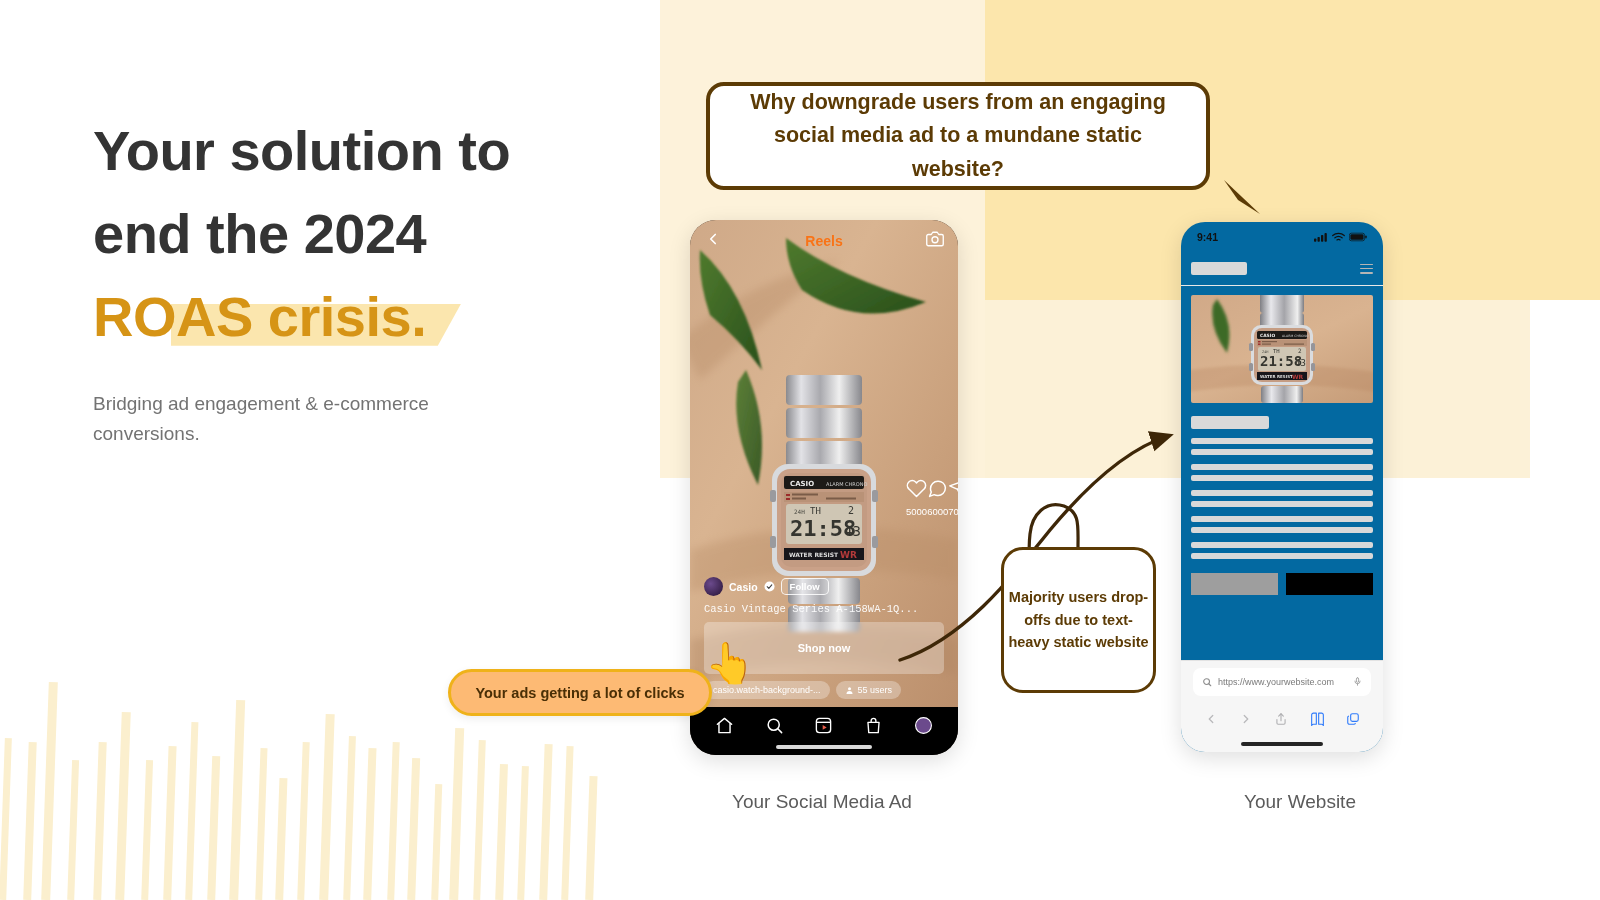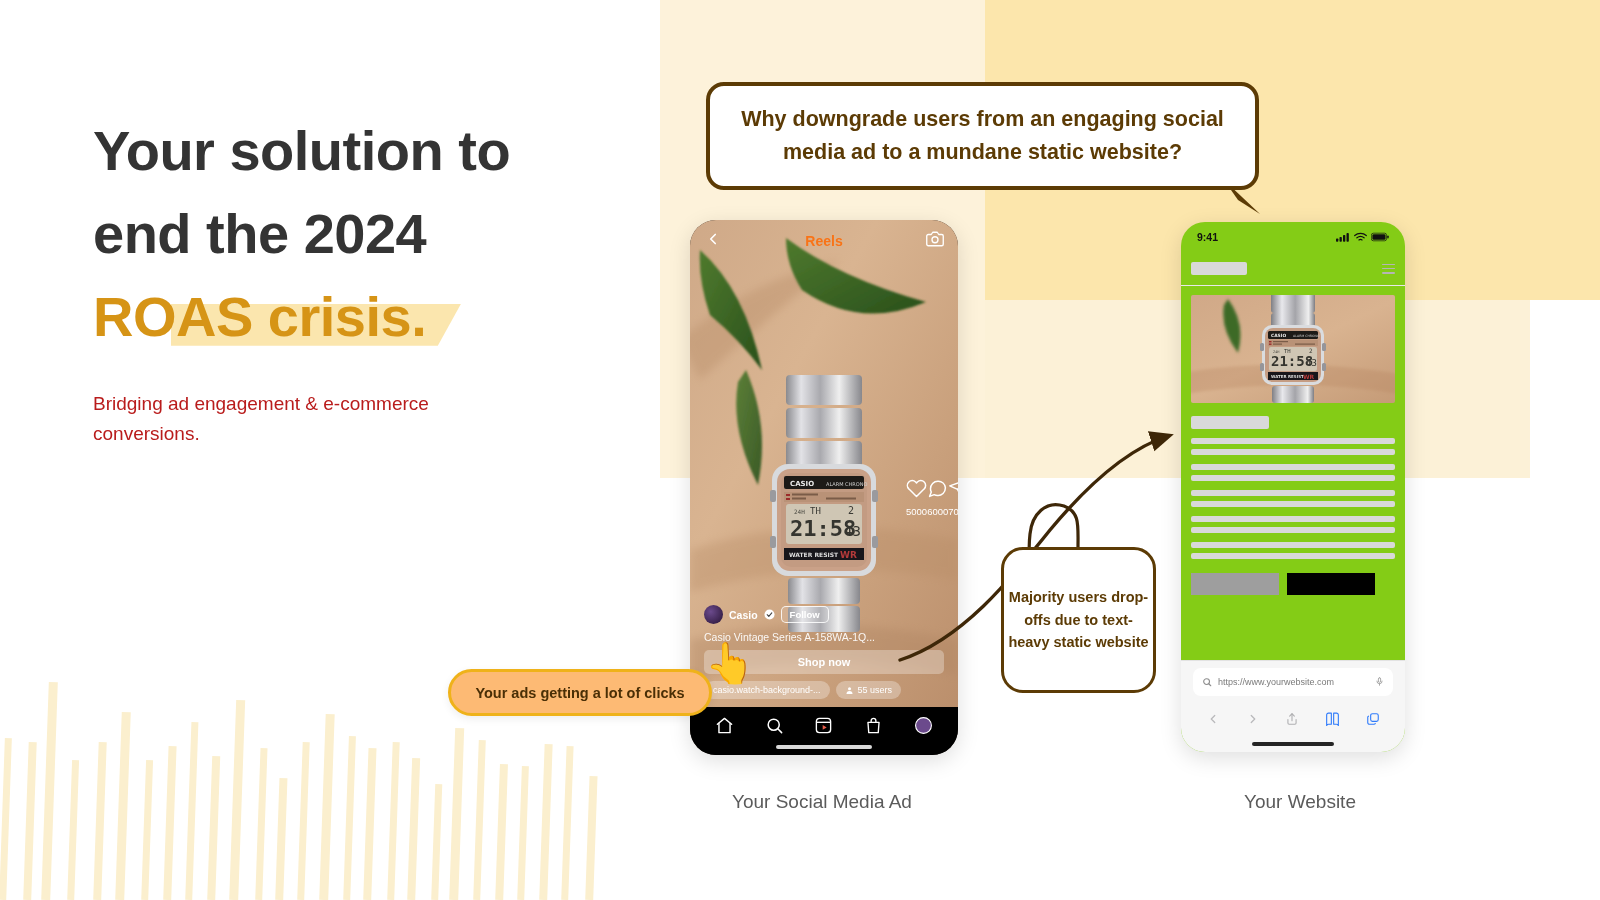--- a/index.html
+++ b/index.html
@@ -28,27 +28,27 @@
   }
   .hl-line { display:block; }
   #roas-wrap { position:relative; display:inline-block; }
   #roas-highlight {
     position:absolute; left:78px; top:28px; width:290px; height:42px;
     background:#FBE6AE; z-index:-1;
     clip-path: polygon(0 0, 100% 0, 92% 100%, 0% 100%);
   }
   #roas-text { color:#D69416; }
   #subcopy {
-    margin-top:30px; font-size:19px; line-height:1.62; color:#b91c1c;
+    margin-top:30px; font-size:19px; line-height:1.62; color:#737373;
     max-width:400px;
   }
 
   
   #speech-bubble {
-    position:absolute; left:706px; top:82px; width:553px; height:108px;
+    position:absolute; left:706px; top:82px; width:504px; height:108px;
     background:#ffffff; border:4px solid #5C3B05; border-radius:18px;
     z-index:20; display:flex; align-items:center; justify-content:center;
     text-align:center;
   }
   #speech-text {
     font-size:21.5px; font-weight:700; color:#5C3B05; line-height:1.55;
     padding:0 18px;
   }
   #bubble-tail {
     position:absolute; left:1222px; top:178px; width:40px; height:38px; z-index:19;
@@ -83,24 +83,24 @@
     background:radial-gradient(circle at 35% 35%,#6b4a8c,#261233);
     display:flex; align-items:center; justify-content:center;
   }
   #acct-name { color:#fff; font-size:10.5px; font-weight:600; }
   #verified { width:11px; height:11px; }
   #follow-btn {
     border:1px solid rgba(255,255,255,.85); border-radius:5px;
     color:#fff; font-size:9.5px; font-weight:700; padding:2px 8px;
     background:rgba(255,255,255,.12);
   }
-  #caption { color:rgba(255,255,255,.93); font-size:10.5px; margin-bottom:7px; white-space:nowrap; overflow:hidden; }
+  #caption { color:rgba(255,255,255,.93); font-size:10.5px; margin-bottom:7px; white-space:nowrap; overflow:hidden;font-family:Liberation Mono, monospace; }
   #shop-now {
     background:rgba(255,255,255,.30); border-radius:5px; text-align:center;
-    color:#fff; font-size:11px; font-weight:700; padding:6px 0; margin-bottom:7px;
+    color:#fff; font-size:11px; font-weight:700; padding:20px 0; margin-bottom:7px;
     backdrop-filter:blur(2px);
   }
   #meta-row { display:flex; align-items:flex-start; gap:6px; }
   .meta-pill {
     background:rgba(255,255,255,.30); border-radius:11px; color:#fff;
     font-size:9px; padding:4px 9px; display:flex; align-items:center; gap:4px;
     white-space:nowrap; overflow:hidden;
   }
   #audio-thumb {
     width:22px; height:22px; border-radius:5px; margin-left:auto;
@@ -112,22 +112,22 @@
     display:flex; align-items:center; justify-content:space-around; padding:0 10px 8px; z-index:4;
   }
   #home-indicator {
     position:absolute; left:50%; transform:translateX(-50%); bottom:6px;
     width:96px; height:4px; border-radius:3px; background:rgba(255,255,255,.85); z-index:5;
   }
   #pointer-hand { position:absolute; left:15px; bottom:72px; font-size:40px; z-index:6; line-height:1; }
 
   
   #phone-web {
-    position:absolute; left:1181px; top:222px; width:224px; height:530px;
-    background:#84cc16; border-radius:24px; overflow:hidden; z-index:15;
+    position:absolute; left:1181px; top:222px; width:202px; height:530px;
+    background:#0369a1; border-radius:24px; overflow:hidden; z-index:15;
     box-shadow:0 6px 22px rgba(0,0,0,0.13);
   }
   #web-status {
     height:30px; display:flex; align-items:center; justify-content:space-between;
     padding:0 16px; font-size:10.5px; font-weight:600; color:#111;
   }
   #web-status-right { display:flex; align-items:center; gap:4px; }
   #web-header {
     height:34px; display:flex; align-items:center; justify-content:space-between;
     padding:0 10px; border-bottom:1px solid #e8e8e8;

